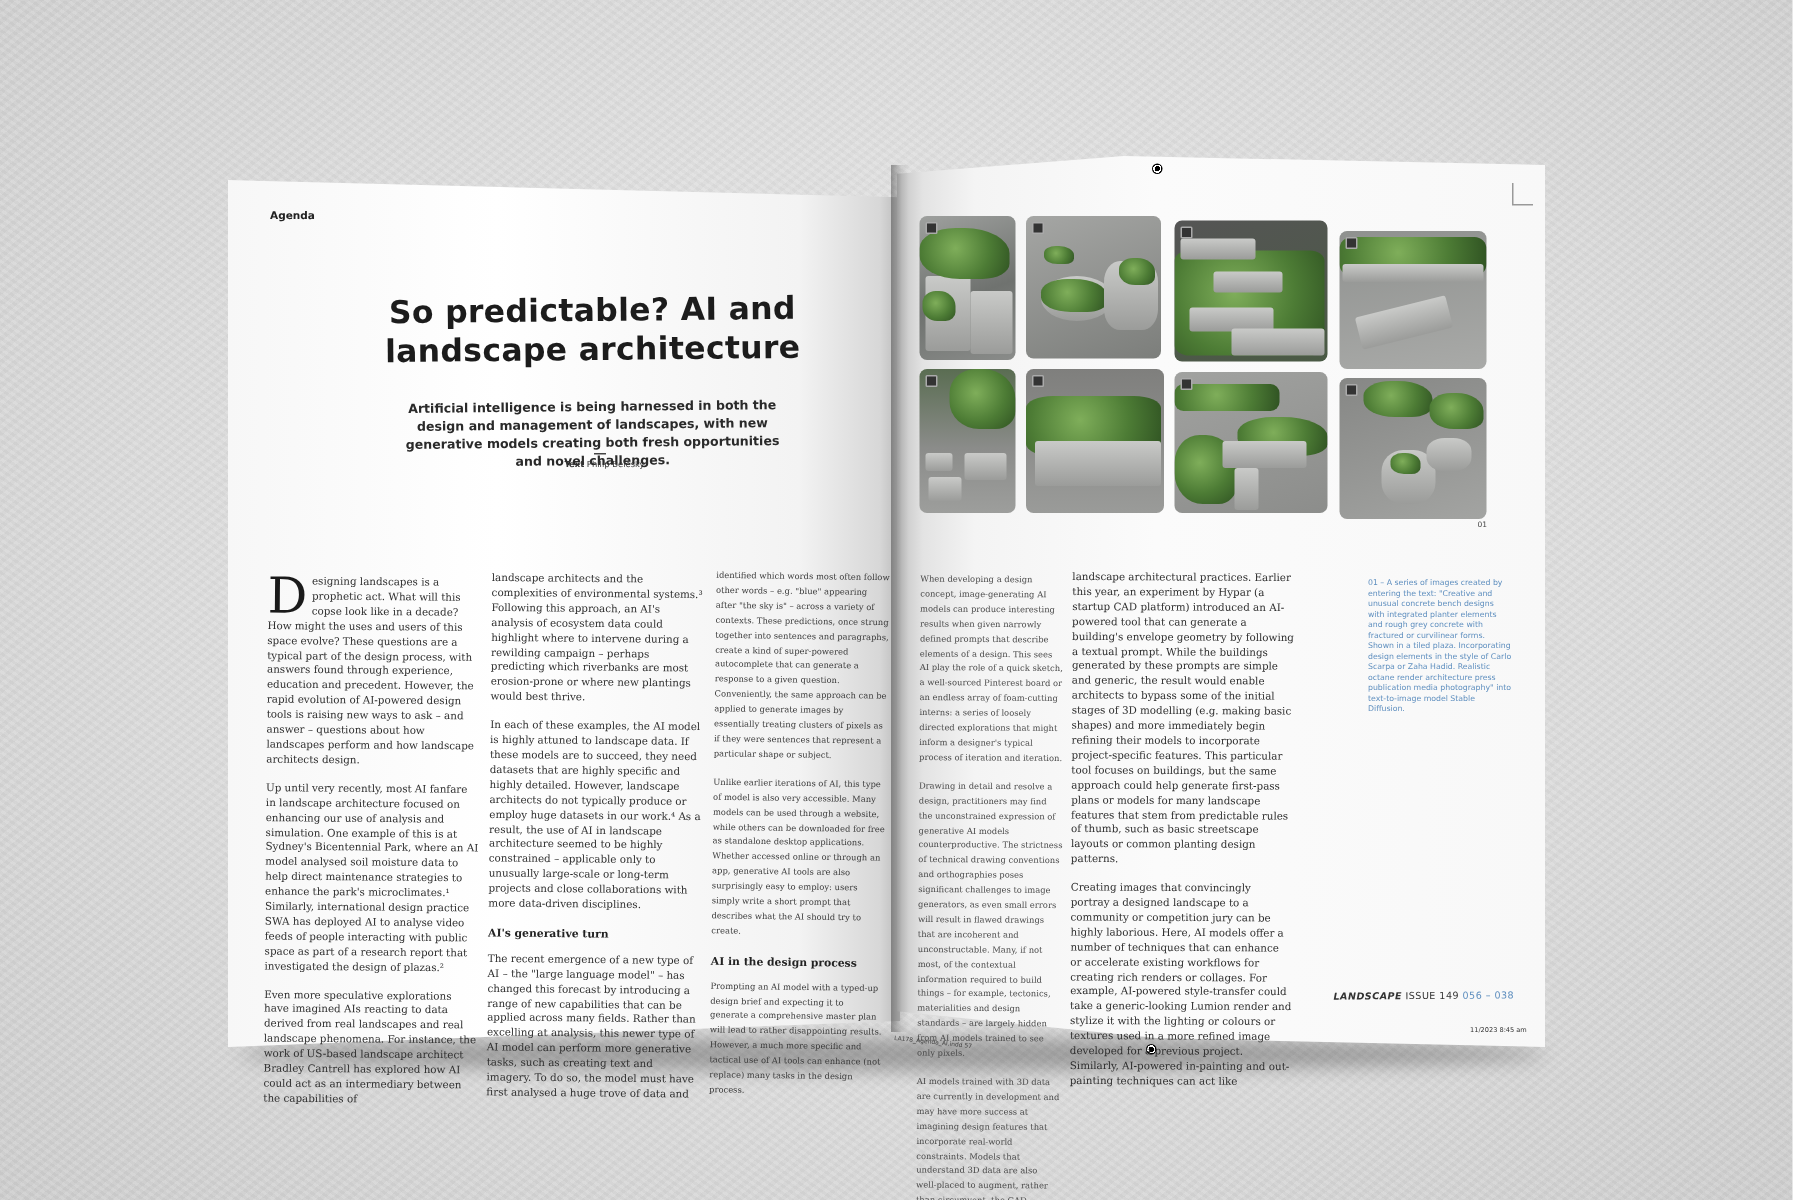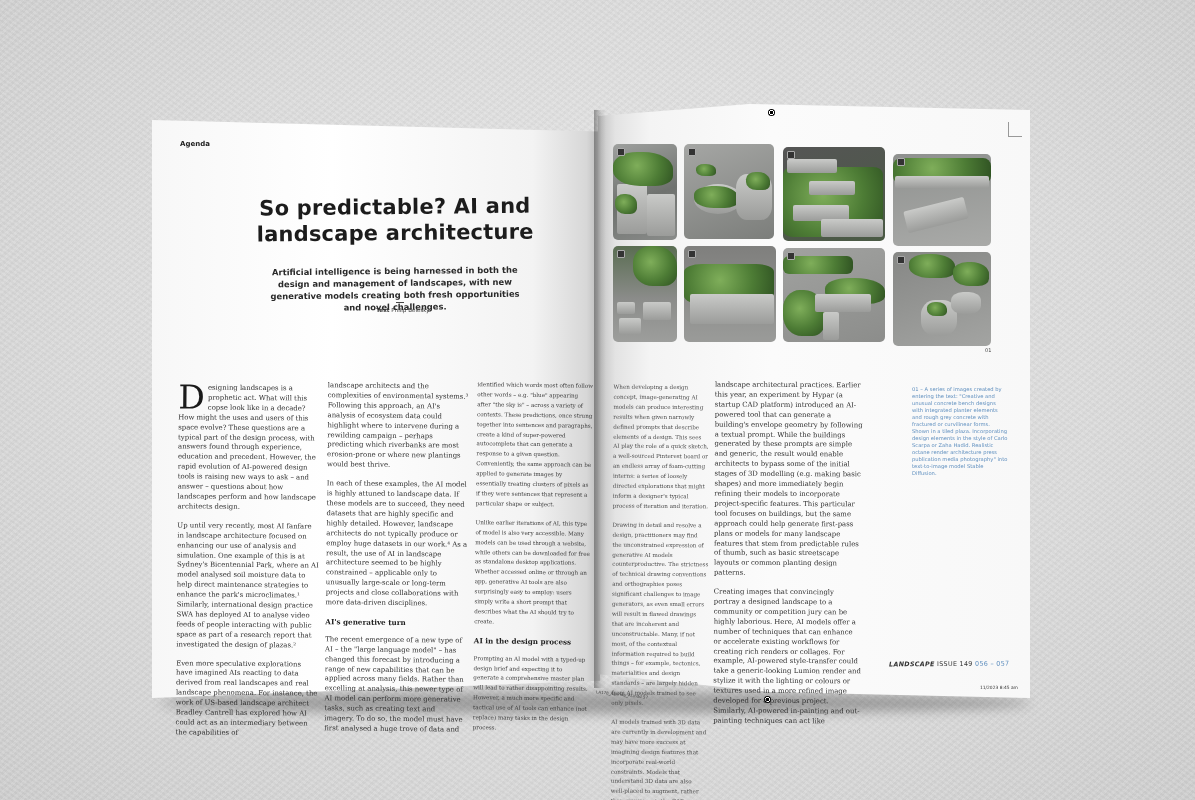--- a/index.html
+++ b/index.html
@@ -235,17 +235,17 @@
   <div class="col" style="left:714px; top:379px; width:148px; transform:rotate(0.3deg);">
     <p>landscape architectural practices. Earlier this year, an experiment by Hypar (a startup CAD platform) introduced an AI-powered tool that can generate a building's envelope geometry by following a textual prompt. While the buildings generated by these prompts are simple and generic, the result would enable architects to bypass some of the initial stages of 3D modelling (e.g. making basic shapes) and more immediately begin refining their models to incorporate project-specific features. This particular tool focuses on buildings, but the same approach could help generate first-pass plans or models for many landscape features that stem from predictable rules of thumb, such as basic streetscape layouts or common planting design patterns.</p>
     <p>Creating images that convincingly portray a designed landscape to a community or competition jury can be highly laborious. Here, AI models offer a number of techniques that can enhance or accelerate existing workflows for creating rich renders or collages. For example, AI-powered style-transfer could take a generic-looking Lumion render and stylize it with the lighting or colours or textures used in a more refined image developed for a previous project. Similarly, AI-powered in-painting and out-painting techniques can act like</p>
   </div>
 
   <div class="caption">01 – A series of images created by entering the text: "Creative and unusual concrete bench designs with integrated planter elements and rough grey concrete with fractured or curvilinear forms. Shown in a tiled plaza. Incorporating design elements in the style of Carlo Scarpa or Zaha Hadid. Realistic octane render architecture press publication media photography" into text-to-image model Stable Diffusion.</div>
 
   <div class="folio">
     <span class="mag">LANDSCAPE</span>
     <span>ISSUE 149</span>
-    <span class="pg">056 – 057</span>
+    <span class="pg">056 – 038</span>
   </div>
   <div class="slug">11/2023  8:45 am</div>
   <div class="slug-left">LA178_Agenda_AI.indd  57</div>
 </div>
 
 </body></html>

